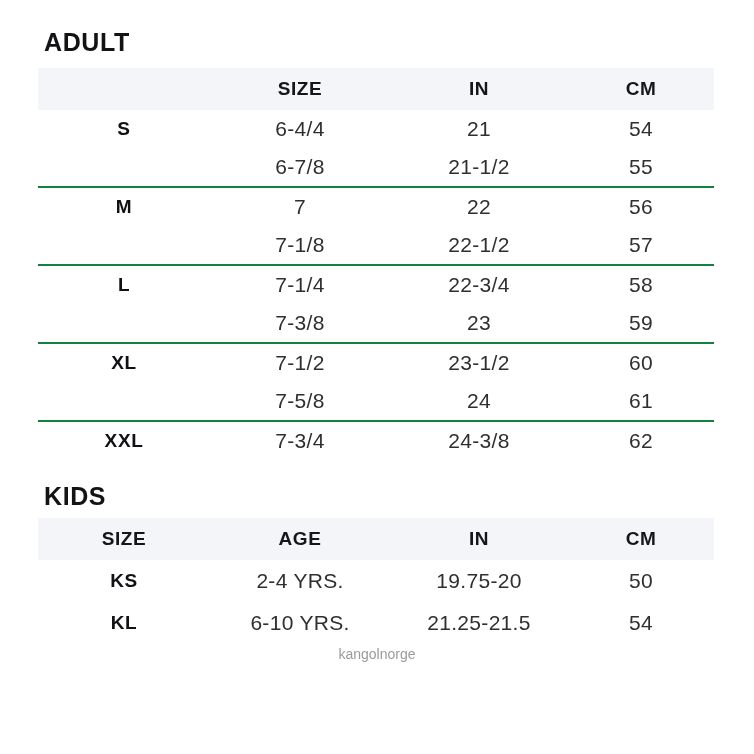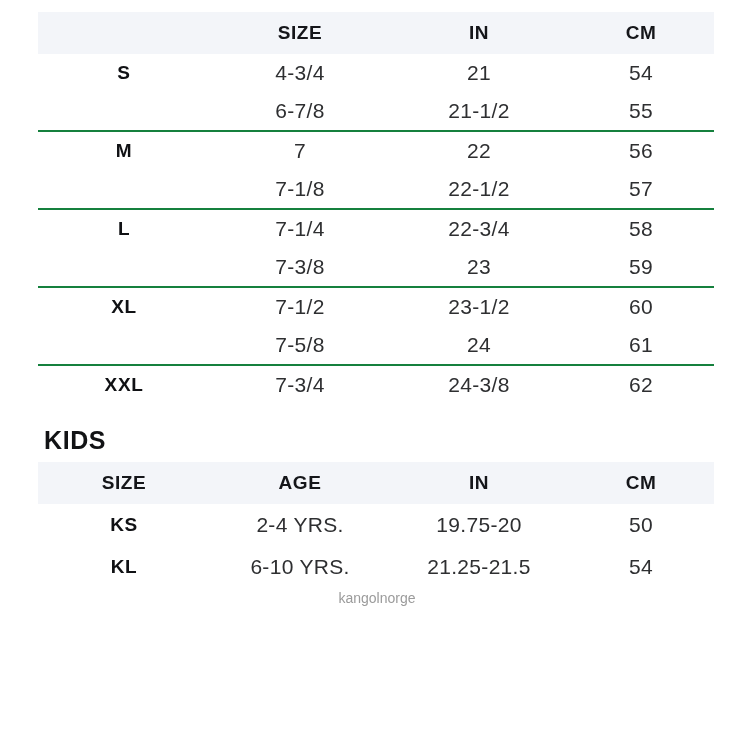--- a/index.html
+++ b/index.html
@@ -73,40 +73,41 @@
     font-size: 14px;
     font-weight: 400;
     color: #9b9b9b;
   }
 </style>
 </head>
 <body>
 
 <div class="page">
 
+  <h2 class="section-title" id="adult-title">ADULT</h2>
 
   <table class="size-table adult-table">
     <colgroup>
       <col style="width:172px">
         <col style="width:180px">
         <col style="width:178px">
         <col style="width:146px">
     </colgroup>
     <thead>
       <tr>
         <th></th>
         <th>SIZE</th>
         <th>IN</th>
         <th>CM</th>
       </tr>
     </thead>
     <tbody>
       <tr>
         <td class="lbl">S</td>
-        <td>4-3/4</td>
+        <td>6-4/4</td>
         <td>21</td>
         <td>54</td>
       </tr>
       <tr class="group-end">
         <td class="lbl"></td>
         <td>6-7/8</td>
         <td>21-1/2</td>
         <td>55</td>
       </tr>
 

